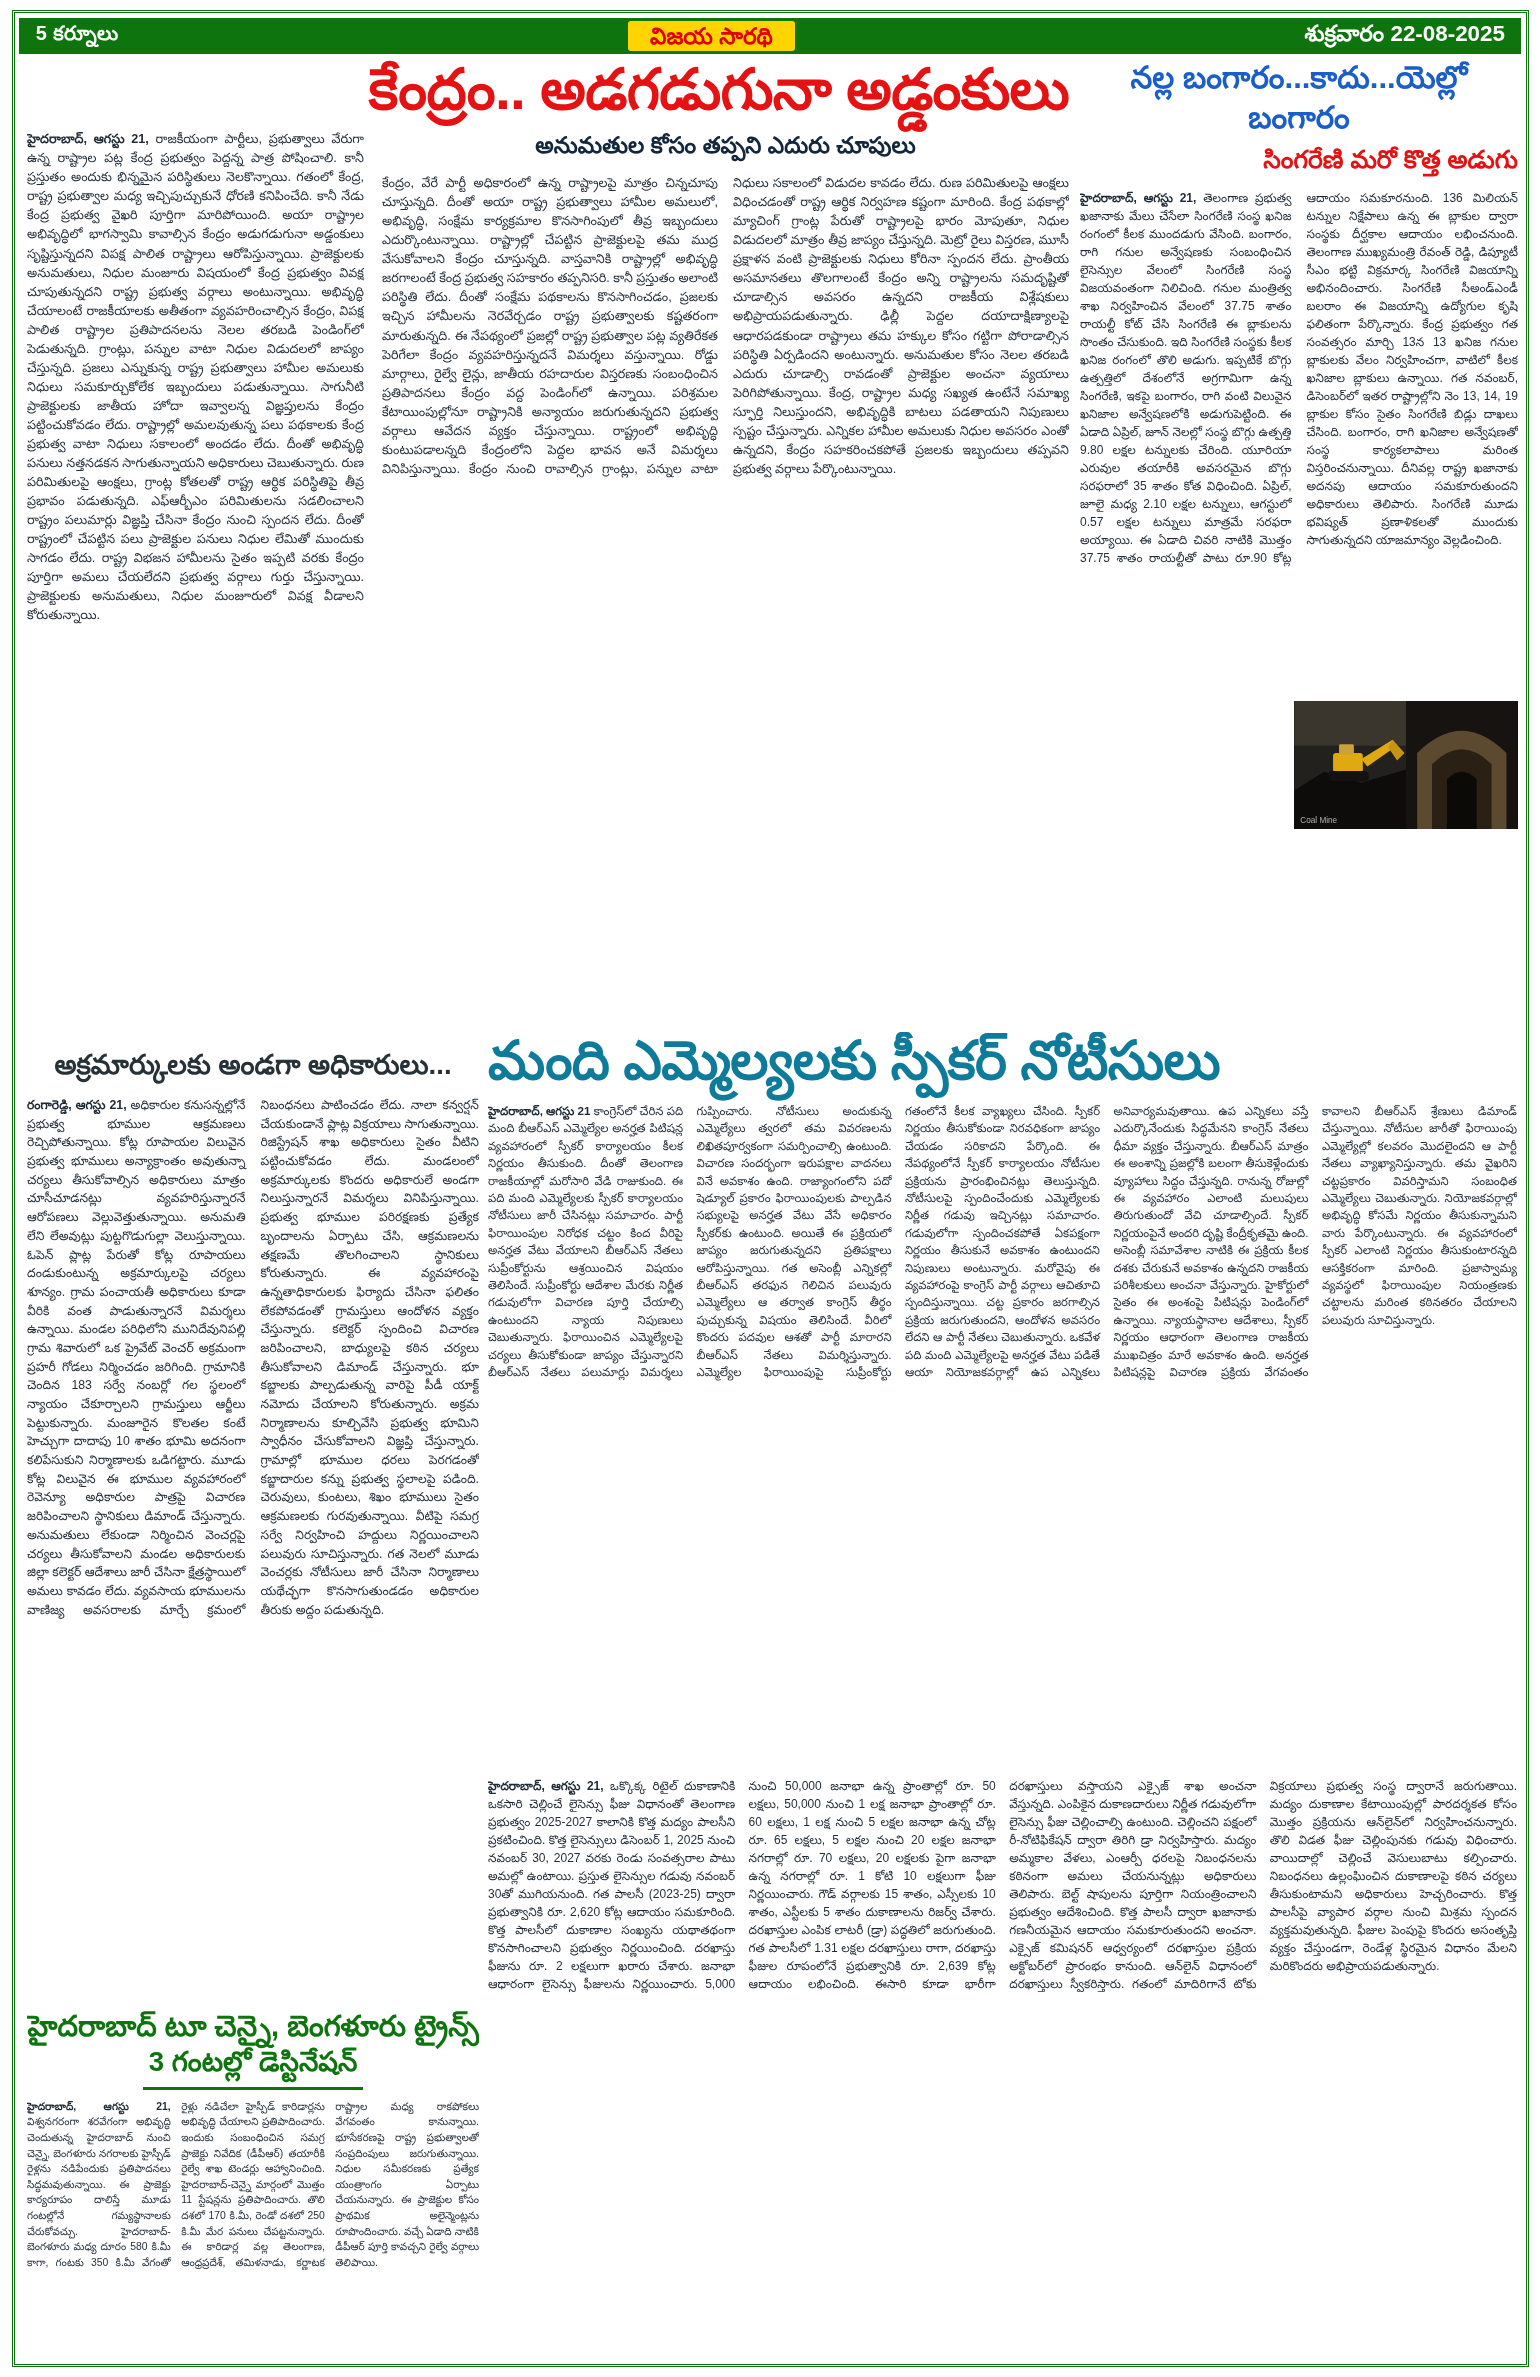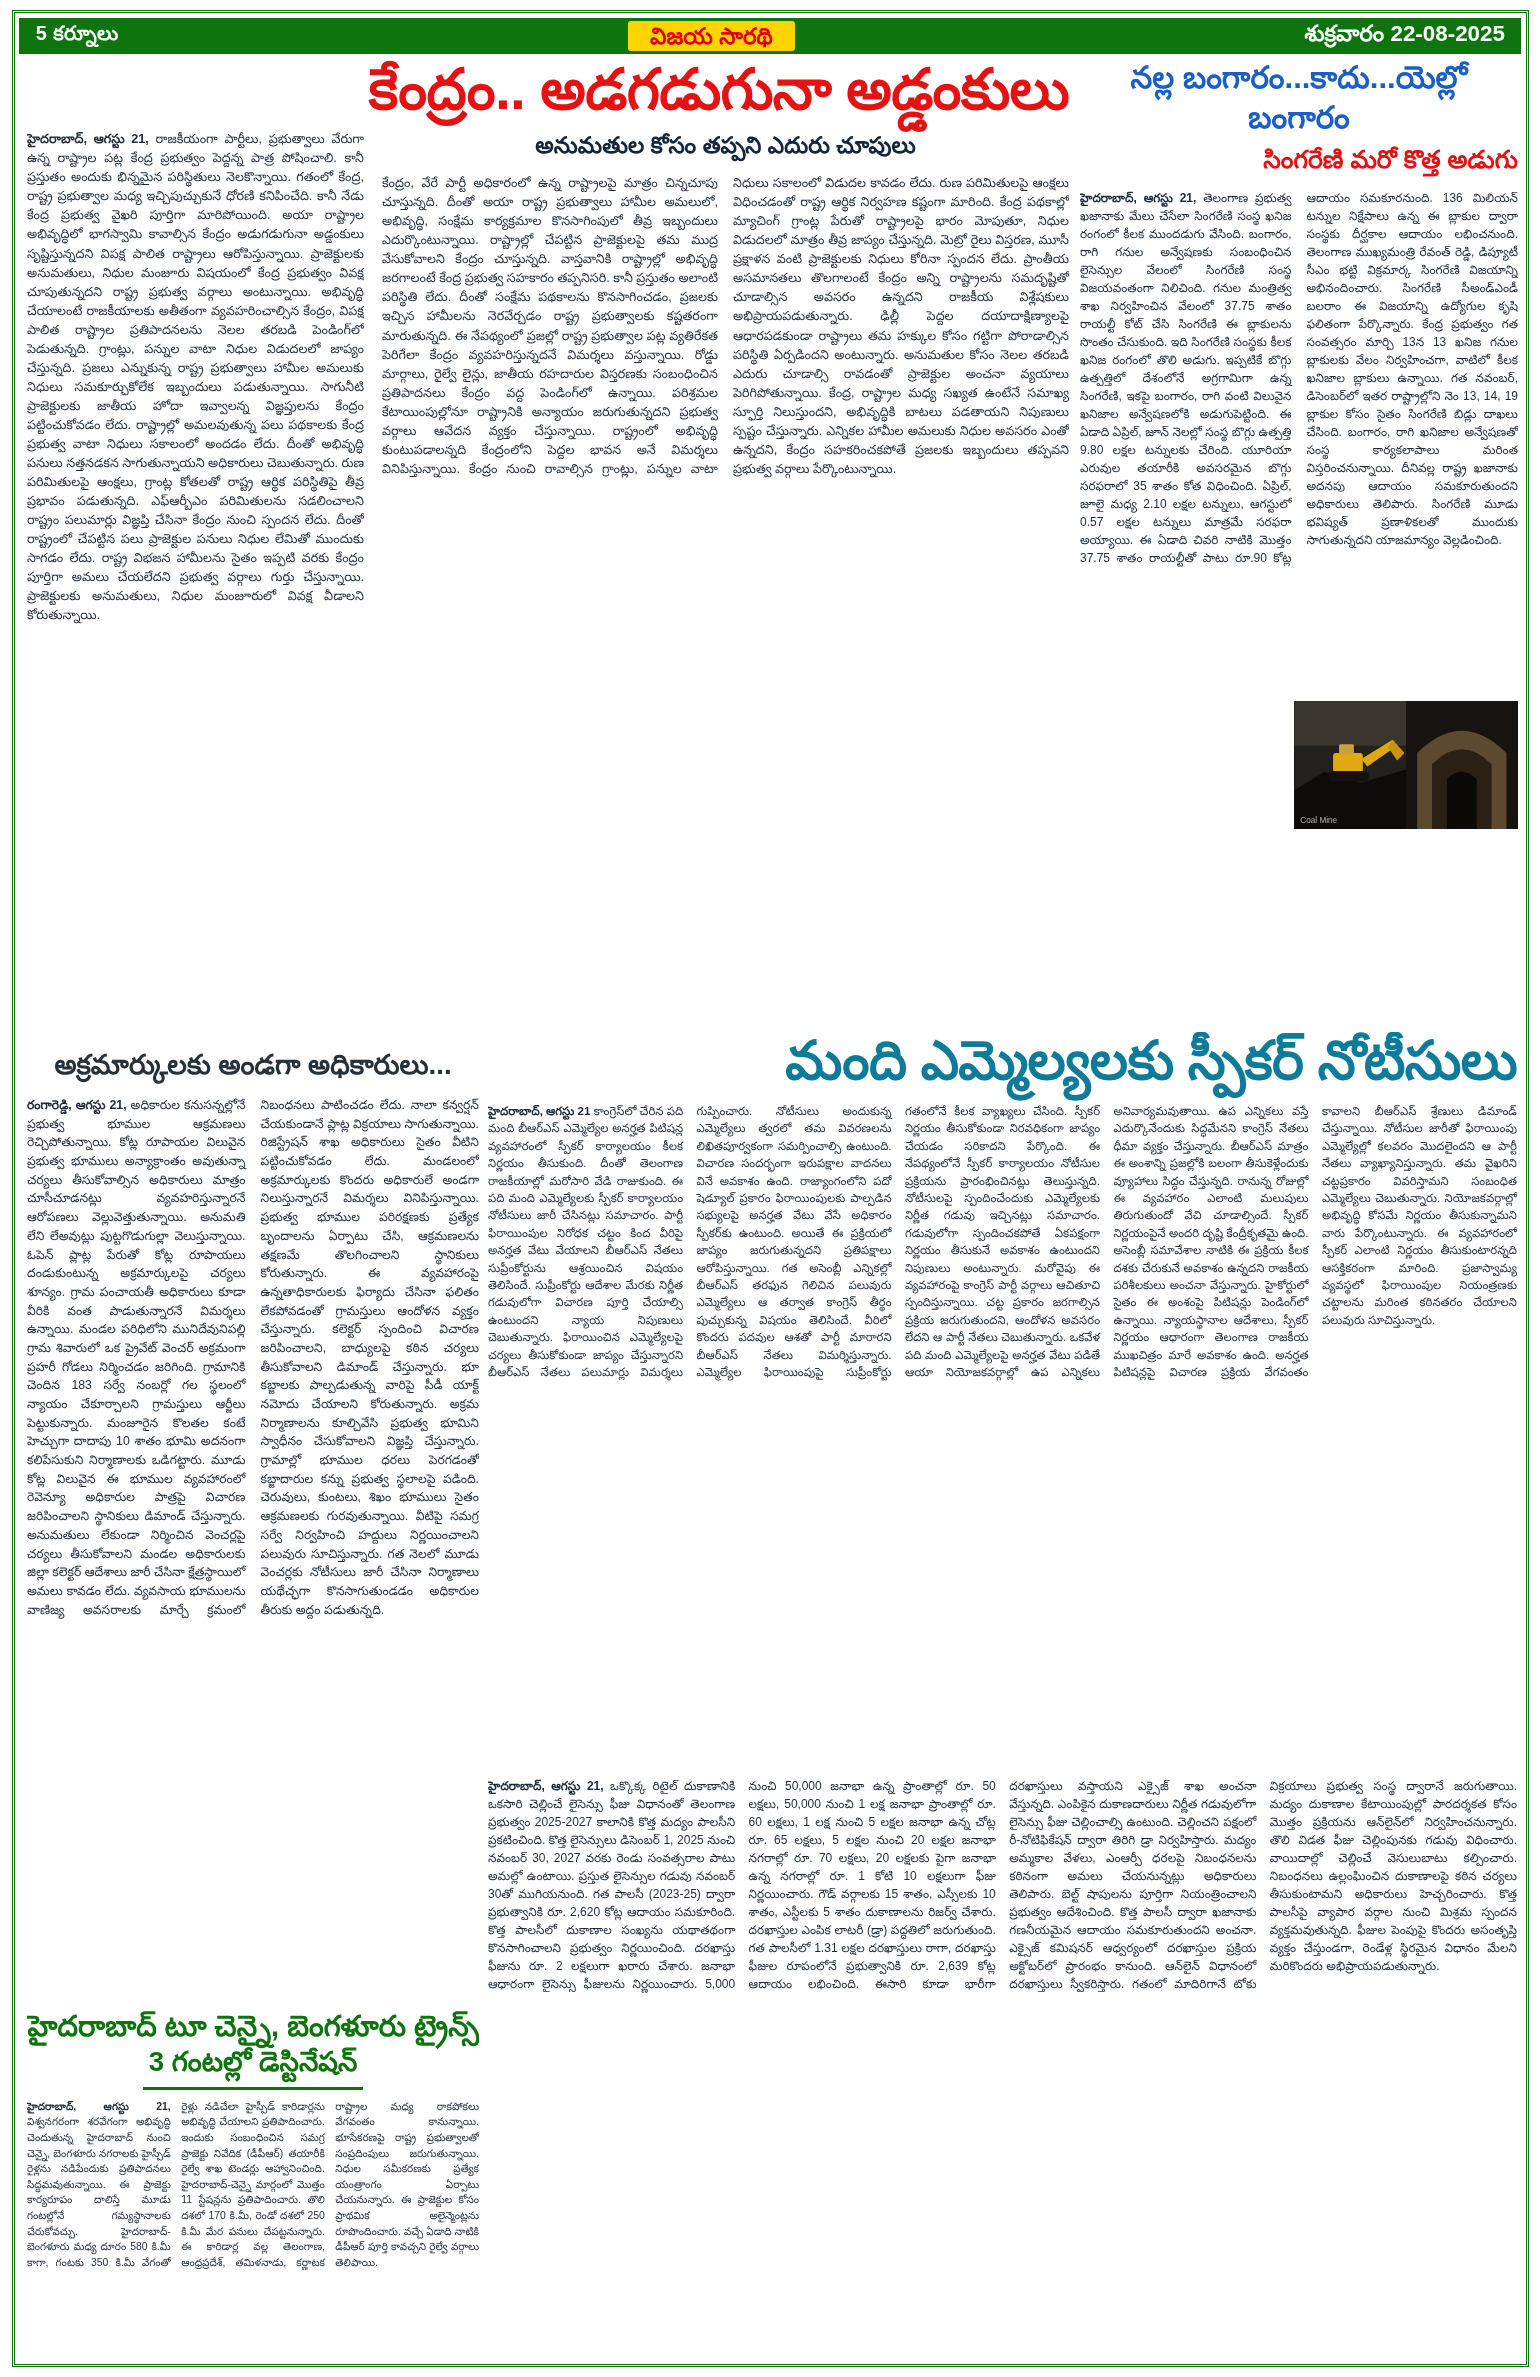--- a/index.html
+++ b/index.html
@@ -48,21 +48,21 @@
   .a2-photo{position:absolute;right:0px;top:643px;width:224px;height:128px;display:flex;z-index:3;background:#111;align-items:flex-end;}
   .a2-photo svg{display:block;}
 
   
   .a3{left:27px;top:1038px;width:452px;height:966px;margin-top:11px;}
   .a3-headline{font-size:27.6px;font-weight:800;color:#263238;text-align:center;padding-bottom:9px;}
   .a3-body{font-size:12.3px;line-height:1.52;height:910px;}
 
   
   .a4{left:488px;top:1032px;width:1029px;height:729px;}
-  .a4-headline{color:var(--teal);font-size:54px;font-weight:800;text-align:right;line-height:1.05;letter-spacing:-0.7px;}
+  .a4-headline{color:var(--teal);font-size:54px;font-weight:800;text-align:left;line-height:1.05;letter-spacing:-0.7px;}
   .a4-body{margin-top:13.4px;font-size:11.6px;line-height:1.5;height:641px;}
 
   
   .a5{left:488px;top:1765px;width:1029px;height:586px;}
   .a5-headline{color:var(--red);font-size:48px;font-weight:800;text-align:center;line-height:1.05;}
   .a5-body{margin-top:12px;font-size:12px;line-height:1.5;height:507px;}
 
   
   .a6{left:27px;top:2008px;width:452px;height:344px;}
   .a6-h1{color:var(--green);font-size:29px;font-weight:800;text-align:right;line-height:1.25;}

